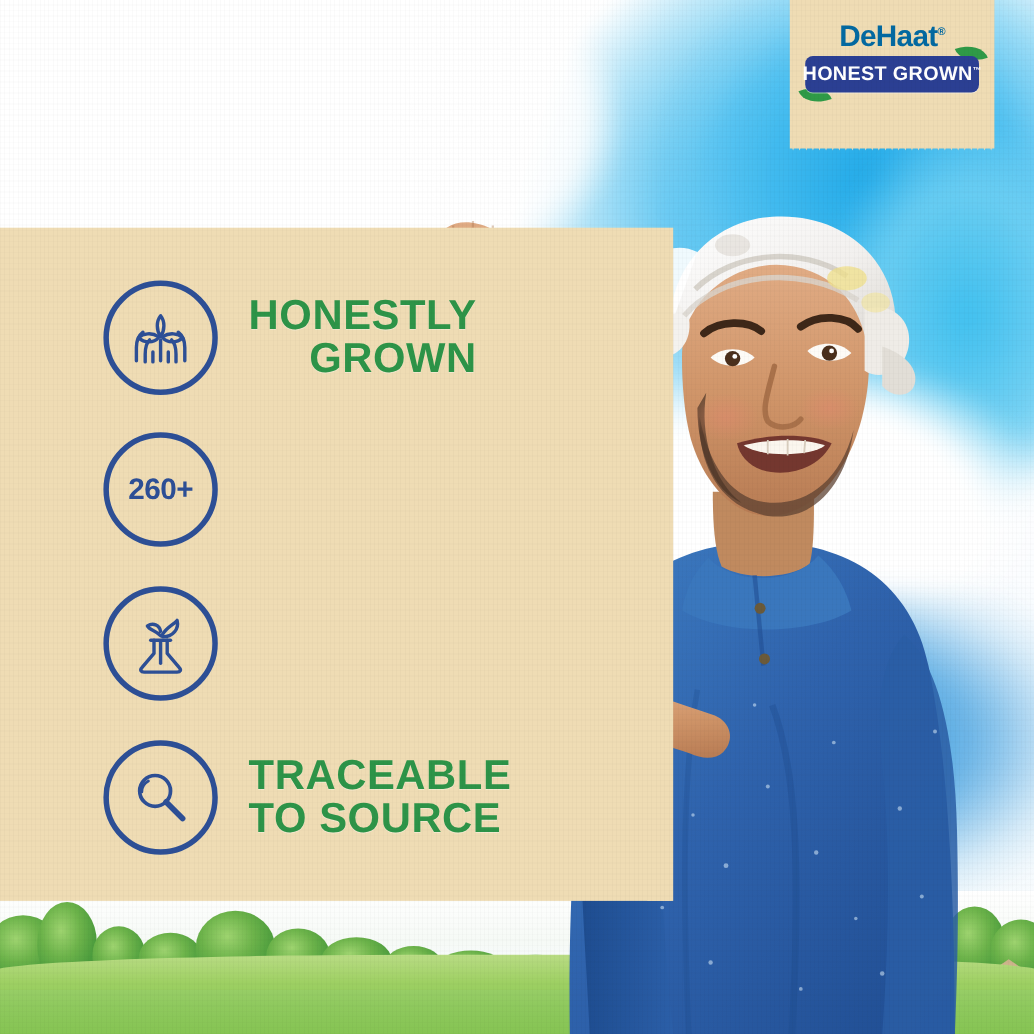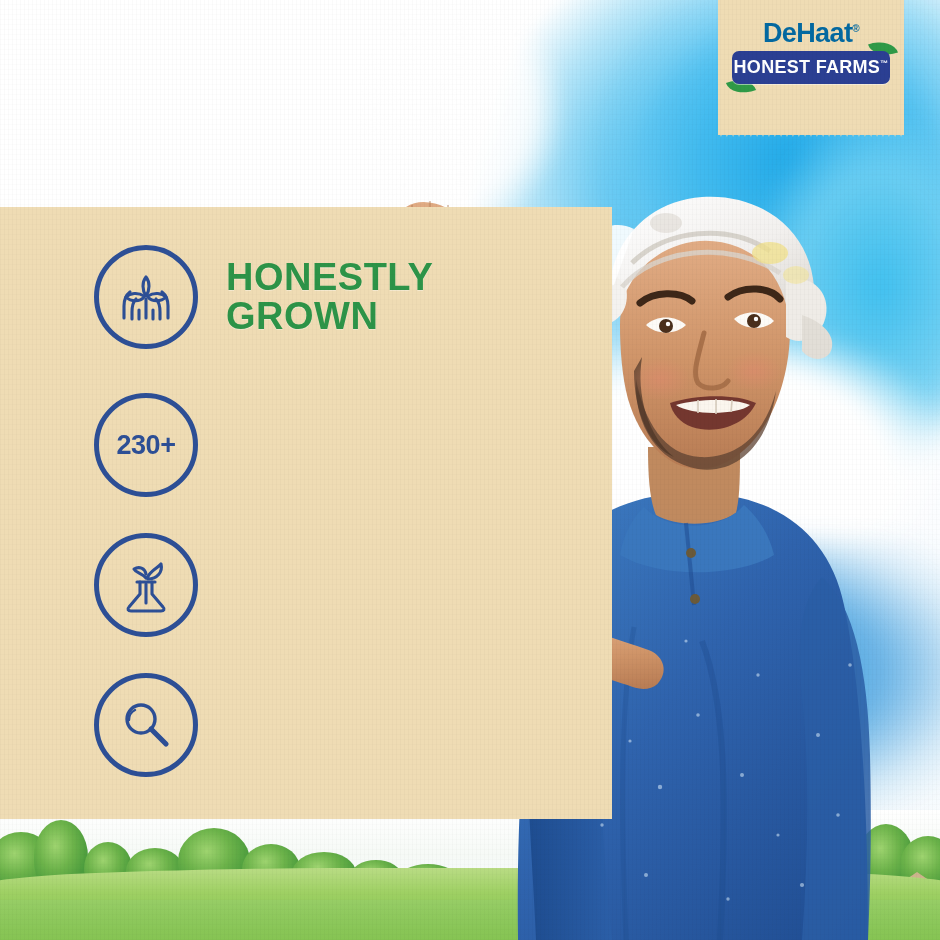--- a/index.html
+++ b/index.html
@@ -98,21 +98,21 @@
       70% 60.41%, 100% 62.04%, 70% 63.67%, 100% 65.31%, 70% 66.94%, 100% 68.57%,
       70% 70.20%, 100% 71.84%, 70% 73.47%, 100% 75.10%, 70% 76.73%, 100% 78.37%,
       70% 80.00%, 100% 81.63%, 70% 83.27%, 100% 84.90%, 70% 86.53%, 100% 88.16%,
       70% 89.80%, 100% 91.43%, 70% 93.06%, 100% 94.69%, 70% 96.33%, 100% 97.96%,
       70% 99.59%, 100% 100%, 0% 100%);
   }
 
   
   .features{position:absolute;left:0;top:207px;width:612px;height:612px;}
   .feature{position:absolute;left:94px;display:flex;align-items:center;gap:28px;}
-  .f0{top:38px;}  .f1{top:186px;} .f2{top:326px;} .f3{top:466px;}
+  .f0{top:48px;text-align:right;}  .f1{top:186px;} .f2{top:326px;} .f3{top:466px;}
   .icon-ring{
     width:104px;height:104px;border-radius:50%;
     border:5px solid #2d4f96;
     display:flex;align-items:center;justify-content:center;flex:0 0 auto;
     box-sizing:border-box;
   }
   .ring-num{
     color:#2d4f96;font-weight:700;font-size:27px;letter-spacing:-.5px;
     font-family:"Liberation Sans",sans-serif;
   }
@@ -382,21 +382,21 @@
         </svg>
       </div>
       <div class="f-text grain">
         <span class="ln">HONESTLY</span>
         <span class="ln">GROWN</span>
       </div>
     </div>
 
     <div class="feature f1">
       <div class="icon-ring">
-        <span class="ring-num">230+</span>
+        <span class="ring-num">260+</span>
       </div>
     </div>
 
     <div class="feature f2">
       <div class="icon-ring">
         <svg width="62" height="62" viewBox="0 0 62 62" fill="none" stroke="#2d4f96" stroke-width="3.1" stroke-linecap="round" stroke-linejoin="round">
           <path d="M25 28 L 25 40 L 14 53 C 12 55, 13 57, 16 57 L 46 57 C 49 57, 50 55, 48 53 L 37 40 L 37 28"></path>
           <path d="M22 28 L 40 28"></path>
           <path d="M31 30 L 31 49"></path>
           <path d="M31 24 C 27 19, 21 19, 19 15 C 24 12, 30 14, 31 20"></path>
@@ -406,31 +406,35 @@
     </div>
 
     <div class="feature f3">
       <div class="icon-ring">
         <svg width="62" height="62" viewBox="0 0 62 62" fill="none" stroke="#2d4f96" stroke-width="3.4" stroke-linecap="round" stroke-linejoin="round">
           <circle cx="26" cy="25" r="14"></circle>
           <path d="M36 35 L 51 50" stroke-width="5.2"></path>
           <path d="M20 16 C 16 18, 14 22, 14 26" stroke-width="2.4"></path>
         </svg>
       </div>
+      <div class="f-text grain">
+        <span class="ln">TRACEABLE</span>
+        <span class="ln">TO SOURCE</span>
+      </div>
     </div>
   </div>
 
   <div class="logo-card">
     <div class="logo-inner">
       <div class="logo-dehaat">
         <span>DeHaat</span><sup>®</sup>
       </div>
       <div class="leaf leaf-r"></div>
       <div class="leaf leaf-l"></div>
       <div class="logo-band">
-        <span><span>HONEST FARMS</span><sup>™</sup></span>
+        <span><span>HONEST GROWN</span><sup>™</sup></span>
       </div>
     </div>
   </div>
   <div class="logo-zig-bottom"></div>
 
   <div class="paper-tex"></div>
 </div>
 
 </body></html>

